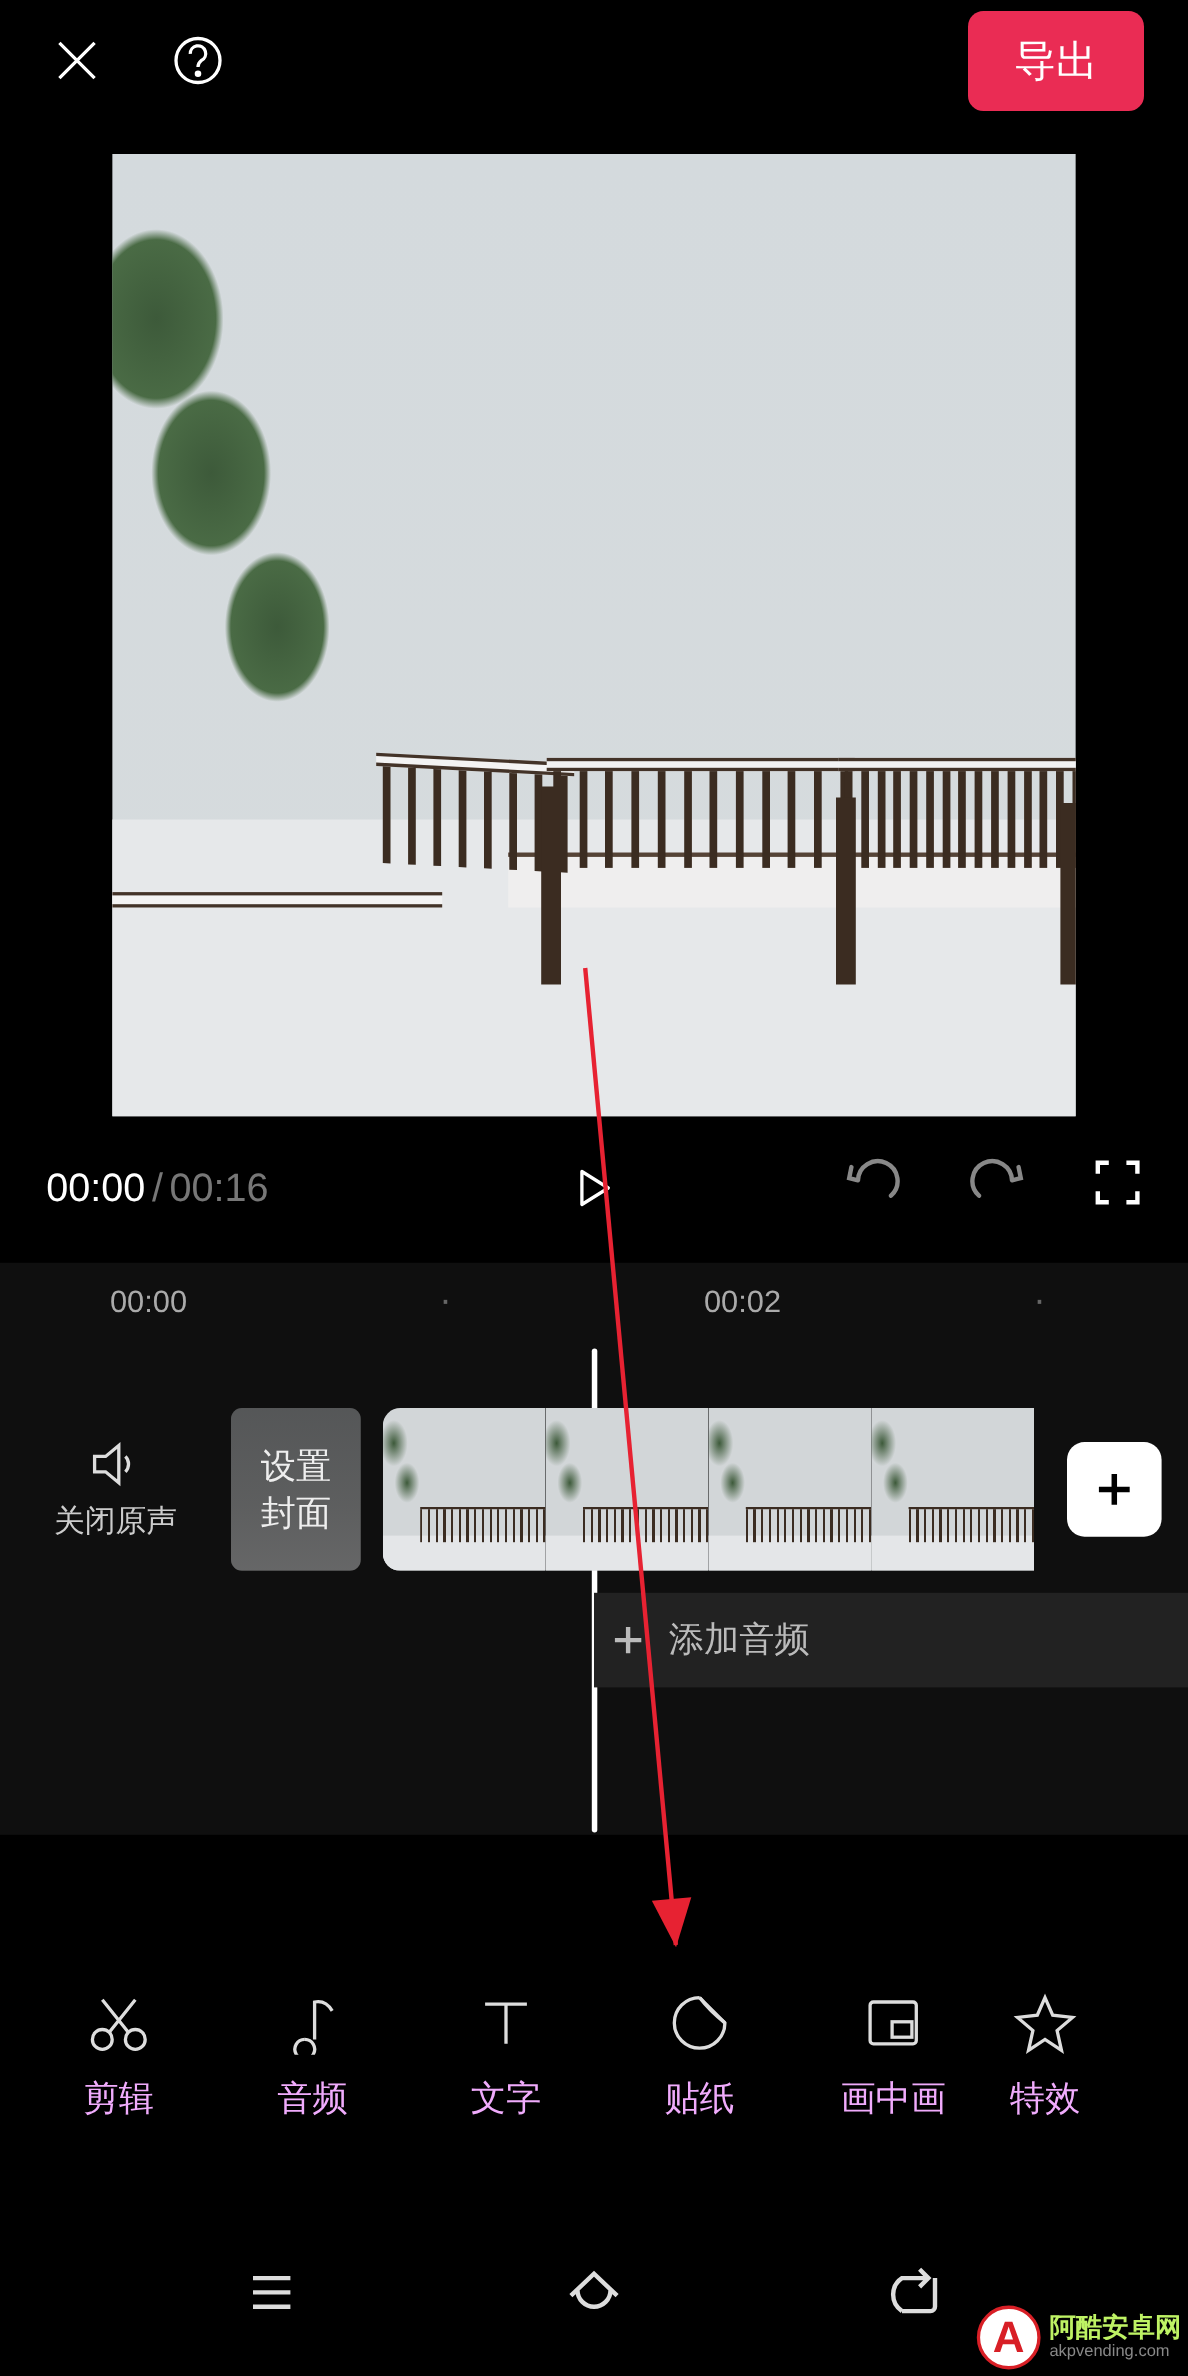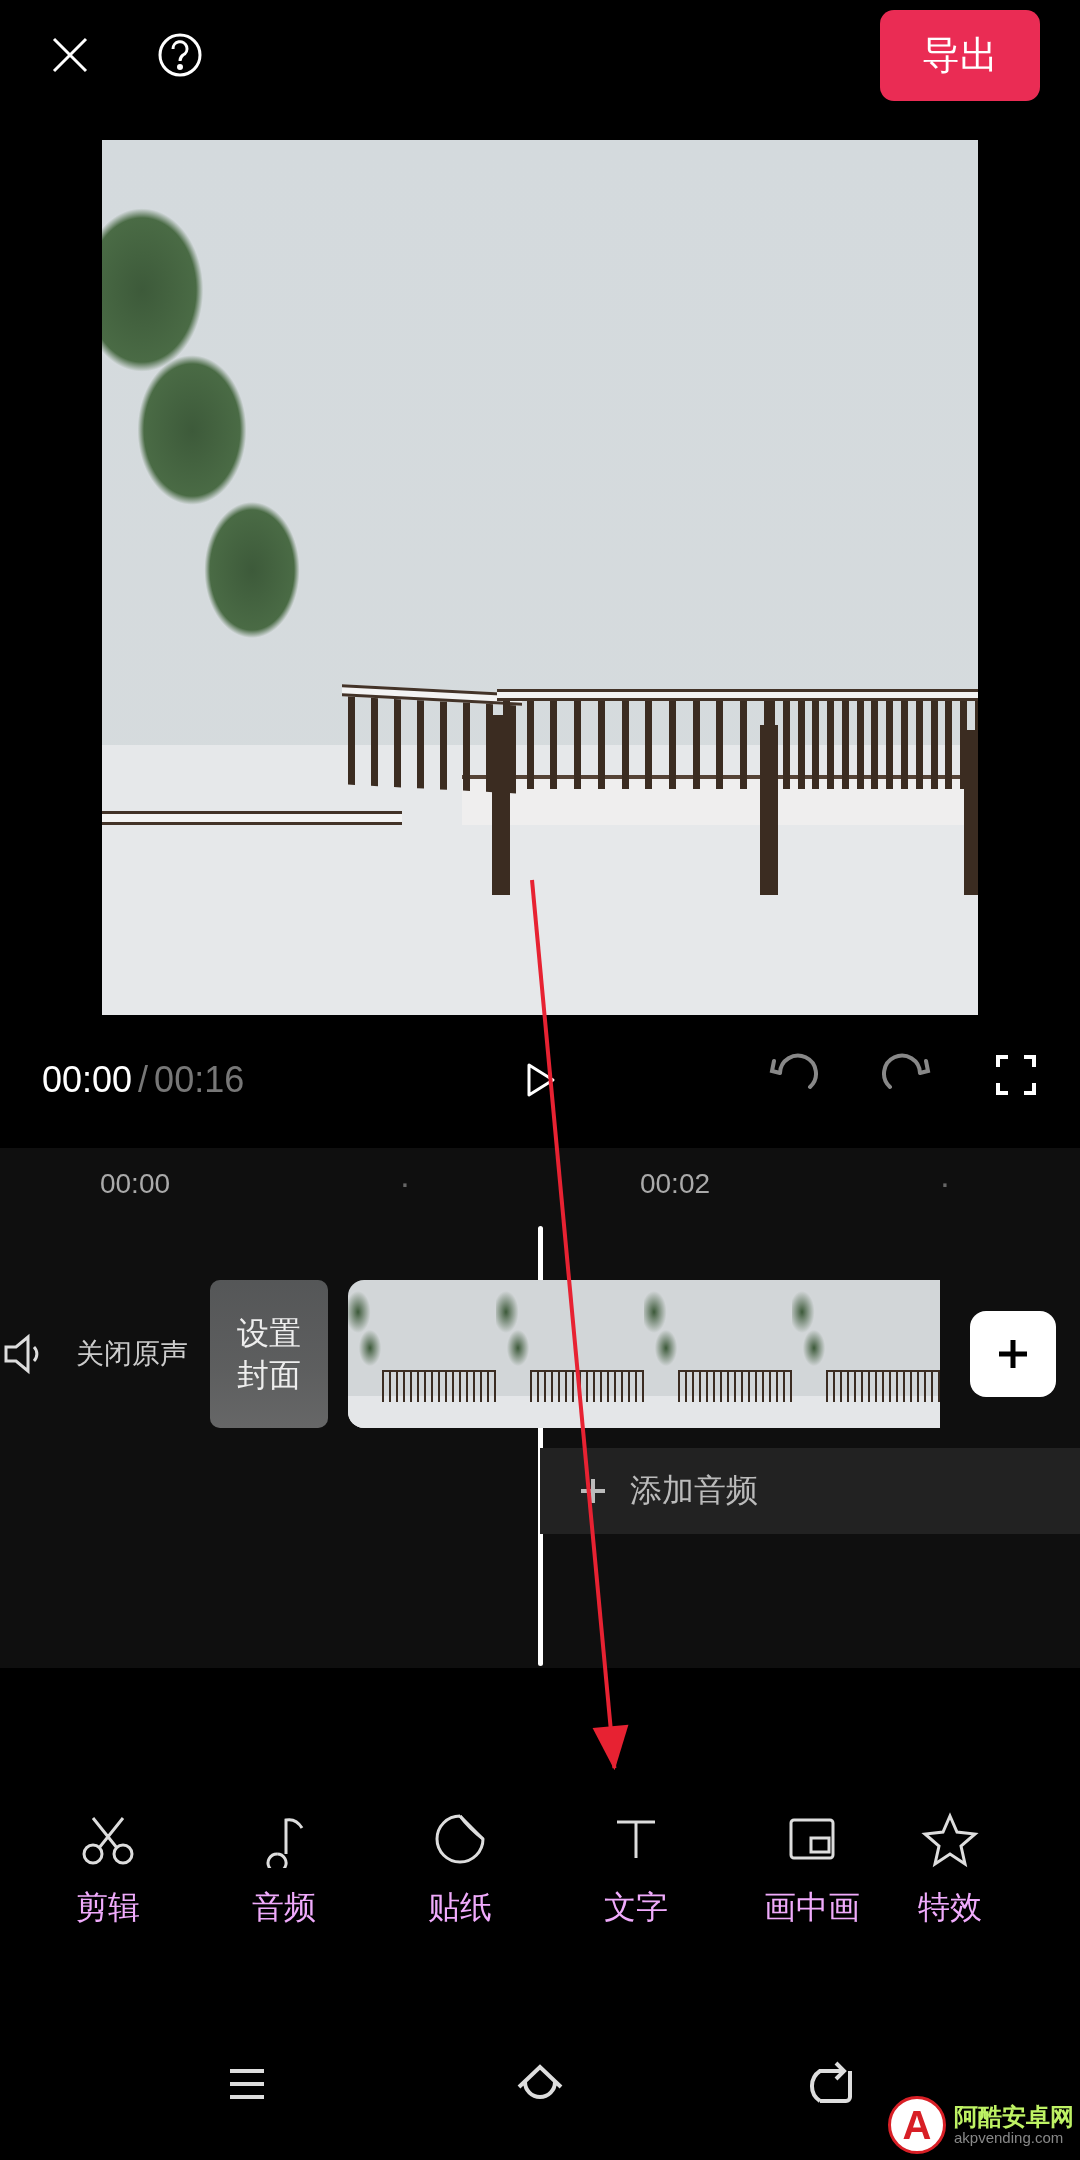--- a/index.html
+++ b/index.html
@@ -86,42 +86,42 @@
     .full svg { width: 44px; height: 44px; fill: none; stroke: #fff; stroke-width: 4; }
     
     .timeline {
       background: #0f0f0f; margin-top: 14px; position: relative; height: 520px;
     }
     .ticks { display: flex; font-size: 28px; color: #aaa; padding: 20px 0 16px; }
     .tick { width: 50%; text-align: center; }
     .dot { color: #666; font-size: 34px; line-height: 28px; }
     .playhead { position: absolute; left: 50%; top: 78px; width: 5px; height: 440px; background: #fff; border-radius: 3px; transform: translateX(-2px); }
     .tl-row { position: absolute; top: 130px; left: 0; right: 0; height: 152px; display: flex; align-items: center; }
-    .mute-col { width: 210px; display: flex; flex-direction: row; align-items: center; gap: 26px; }
+    .mute-col { width: 210px; display: flex; flex-direction: column; align-items: center; gap: 8px; }
     .mute-col svg { width: 50px; height: 50px; stroke: #ddd; stroke-width: 3; fill: none; }
     .mute-col span { font-size: 28px; color: #ccc; }
     .cover-btn {
       width: 118px; height: 148px; background: #3a3a3a; border-radius: 10px; display: flex; align-items: center; justify-content: center; text-align: center; font-size: 32px; line-height: 42px; color: #eee; position: relative; overflow: hidden; margin-right: 20px;
     }
     .cover-btn .bg { position: absolute; inset: 0; background: linear-gradient(#6b6e70, #7a7c7d 60%, #8a8b8c); opacity: 0.55; }
     .cover-btn .txt { position: relative; z-index: 1; }
     .clip-strip { height: 148px; flex: 1; display: flex; border-radius: 16px 0 0 16px; overflow: hidden; position: relative; }
     .thumb { width: 148px; height: 148px; position: relative; overflow: hidden; flex-shrink: 0; }
     .thumb .tsky { position: absolute; inset: 0; background: #d2d6d8; }
     .thumb .ttree { position: absolute; left: -6px; top: 4px; width: 48px; height: 100px; background: radial-gradient(ellipse 18px 30px at 16px 28px, #3d5a3a 0%, transparent 70%), radial-gradient(ellipse 16px 26px at 28px 64px, #3d5a3a 0%, transparent 70%); }
     .thumb .tdeck { position: absolute; left: 34px; right: 0; bottom: 26px; height: 32px; }
     .thumb .tdeck::before { content: ''; position: absolute; inset: 0; border-top: 2px solid #3b2c21; background: repeating-linear-gradient(90deg, #3b2c21 0 2px, transparent 2px 7px); }
     .thumb .tgr { position: absolute; left: 0; right: 0; bottom: 0; height: 32px; background: #e4e6e8; }
     .add-clip {
       position: absolute; right: 24px; top: 50%; transform: translateY(-50%);
       width: 86px; height: 86px; background: #fff; border-radius: 16px; display: flex; align-items: center; justify-content: center;
     }
     .add-clip svg { width: 40px; height: 40px; stroke: #000; stroke-width: 5; }
     .audio-row {
-      position: absolute; top: 300px; left: 50%; right: 0; height: 86px; background: #222; display: flex; align-items: center; padding-left: 36px; gap: 20px; font-size: 32px; color: #bbb;
+      position: absolute; top: 300px; left: 50%; right: 0; height: 86px; background: #222; display: flex; align-items: center; padding-left: 14px; gap: 20px; font-size: 32px; color: #bbb;
     }
     .audio-row svg { width: 34px; height: 34px; stroke: #bbb; stroke-width: 4; }
     
     .arrow-ann {
       position: absolute; left: 530px; top: 880px; width: 4px; height: 892px; background: #e72232; transform-origin: top; transform: rotate(-5.3deg); z-index: 50;
     }
     .arrow-head {
       position: absolute; bottom: -2px; left: 50%; transform: translateX(-50%); width: 0; height: 0;
       border-left: 18px solid transparent; border-right: 18px solid transparent; border-top: 44px solid #e72232;
     }
@@ -328,30 +328,30 @@
     <span>剪辑</span>
   </div>
   <div class="tool">
     <svg viewBox="0 0 58 58">
         <path d="M22 44 a9 9 0 1 0 0.1 0 M31 44 V10 q10 -2 16 8"></path>
       </svg>
     <span>音频</span>
   </div>
   <div class="tool">
     <svg viewBox="0 0 58 58">
+        <path d="M10 12 H48 M29 12 V48"></path>
+      </svg>
+    <span>文字</span>
+  </div>
+  <div class="tool">
+    <svg viewBox="0 0 58 58">
         <path d="M29 6 A23 23 0 1 0 52 29 L29 6"></path>
         <path d="M29 6 Q38 18 52 29"></path>
       </svg>
     <span>贴纸</span>
-  </div>
-  <div class="tool">
-    <svg viewBox="0 0 58 58">
-        <path d="M10 12 H48 M29 12 V48"></path>
-      </svg>
-    <span>文字</span>
   </div>
   <div class="tool">
     <svg viewBox="0 0 58 58">
         <rect x="8" y="10" width="42" height="38" rx="3"></rect>
         <rect x="28" y="28" width="18" height="14"></rect>
       </svg>
     <span>画中画</span>
   </div>
   <div class="tool partial">
     <svg viewBox="0 0 58 58">

